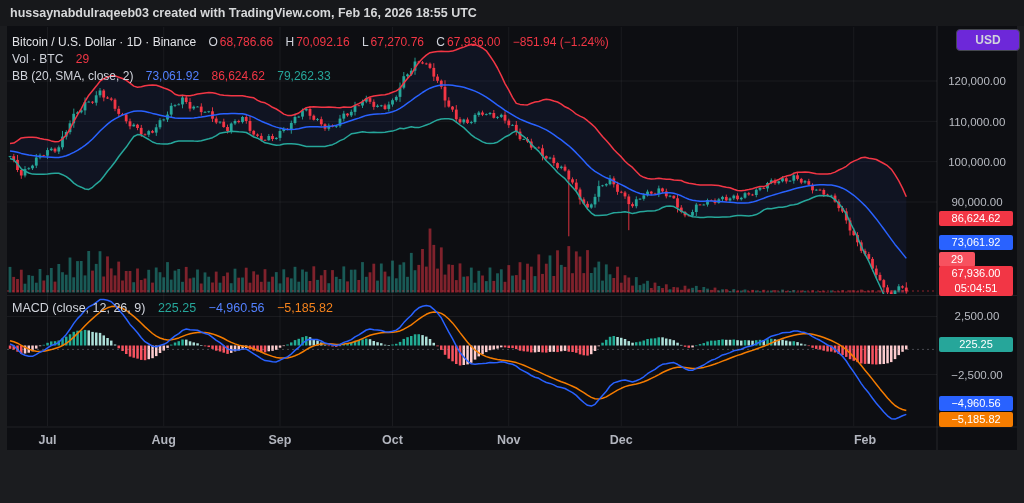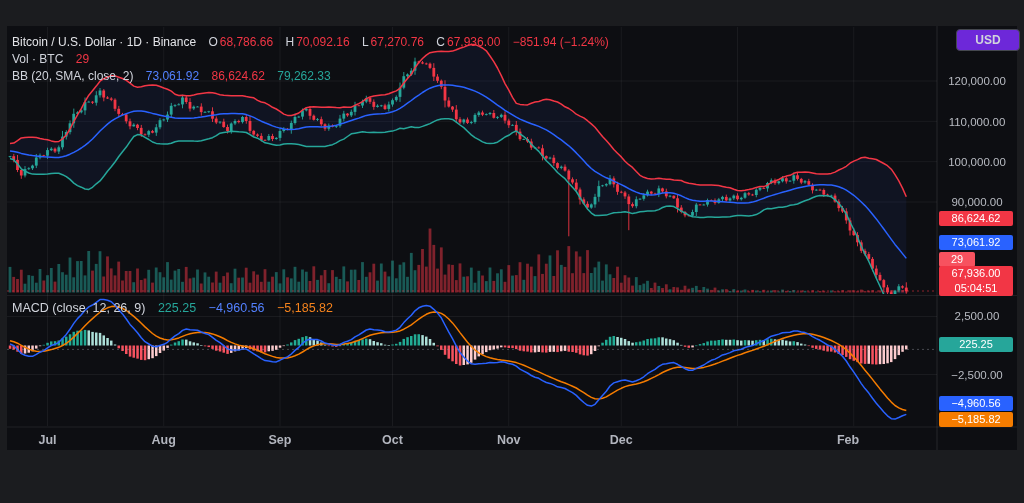--- a/index.html
+++ b/index.html
@@ -30,20 +30,23 @@
     border-radius:4px;color:#d1d4dc;font-size:12px;font-weight:600;text-align:center;line-height:20px;background:#6d28d9;}
   .taxis{position:absolute;left:7px;top:427px;width:930px;height:23px;}
   .tlabel{position:absolute;top:6px;width:48px;text-align:center;font-size:12.5px;font-weight:700;color:#b2b5be;}
   .tlabel.year{color:#dcdee3;font-weight:700;}
   .footer{position:absolute;left:0;top:450px;width:1024px;height:53px;background:#1b1c1f;}
 </style>
 </head>
 <body>
 
 <div class="page">
+  <div class="topbar">
+    <span>hussaynabdulraqeeb03 created with TradingView.com, Feb 16, 2026 18:55 UTC</span>
+  </div>
 
   <div class="chartbg"></div>
   <svg id="plot" width="1024" height="503">
       <defs>
         <clipPath id="mainClip">
           <rect x="7" y="27" width="930" height="267"></rect>
         </clipPath>
         <clipPath id="macdClip">
           <rect x="7" y="297" width="930" height="129"></rect>
         </clipPath>
@@ -1088,19 +1091,19 @@
   </div>
 
   <div class="taxis" id="time-axis">
       <div class="tlabel" style="left: 16.5px;">Jul</div>
       <div class="tlabel" style="left: 132.75px;">Aug</div>
       <div class="tlabel" style="left: 249px;">Sep</div>
       <div class="tlabel" style="left: 361.5px;">Oct</div>
       <div class="tlabel" style="left: 477.75px;">Nov</div>
       <div class="tlabel" style="left: 590.25px;">Dec</div>
       <div class="tlabel year" style="left: 734px; margin-top: 39px;">2026</div>
-      <div class="tlabel" style="left: 817px;">Feb</div>
+      <div class="tlabel" style="left: 834px;">Feb</div>
     </div>
 
   <div class="footer">
     
   </div>
 </div>
 
 </body></html>

